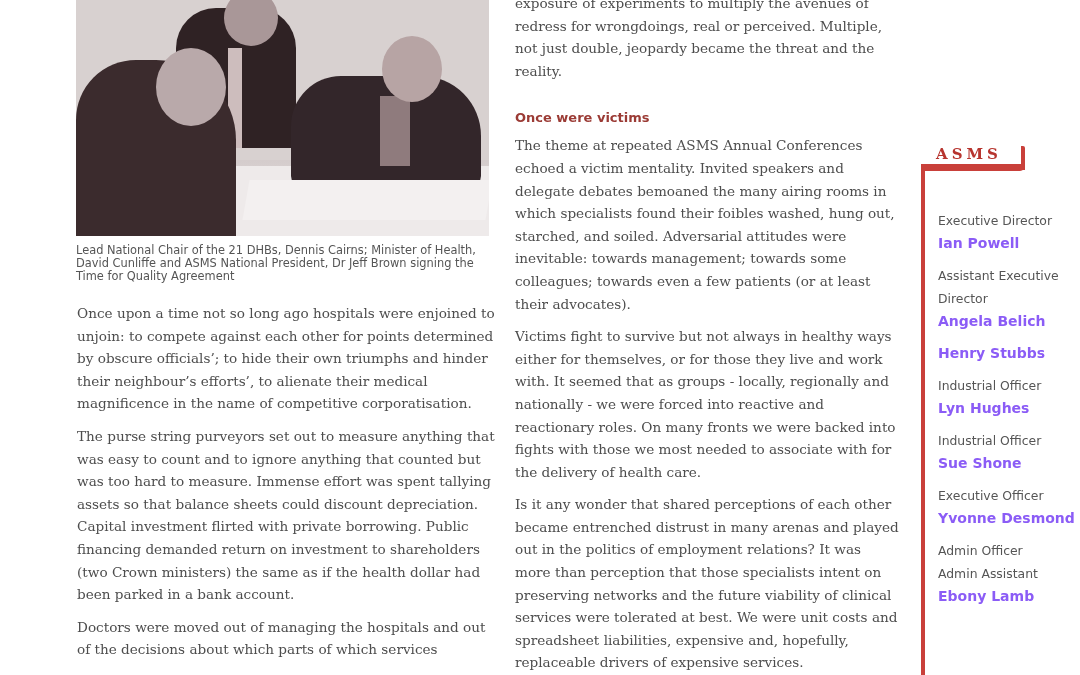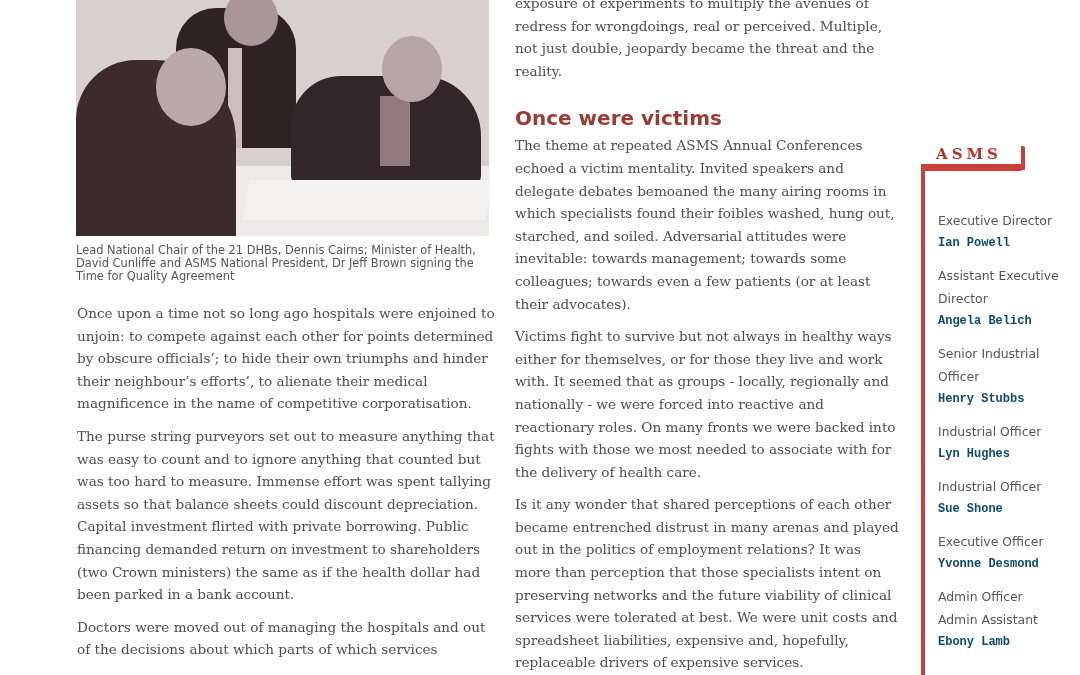--- a/index.html
+++ b/index.html
@@ -32,21 +32,21 @@
       color: #555;
     }
     .col {
       position: absolute; font-size: 13.6px; line-height: 22.6px; color: #4d4d4d;
     }
     .col p { margin: 0 0 10px 0; }
     .col-left { left: 77px; top: 302px; width: 420px; }
     .col-mid { left: 515px; top: -8px; width: 385px; }
     .col-mid .lead { margin-bottom: 24px; }
     .heading {
-      font-family: "DejaVu Sans", sans-serif; font-size: 20px; color: #9b3b35;
+      font-family: "DejaVu Sans", sans-serif; font-size: 13px; color: #9b3b35;
       margin: 0 0 4px 0; line-height: 24px;
     }
 
     .sidebar-frame {
       position: absolute; left: 921px; top: 142px; width: 110px; height: 540px;
     }
     .sidebar-frame .vline {
       position: absolute; left: 0; top: 22px; width: 4px; height: 520px; background: #c9403a;
     }
     .sidebar-frame .hbar {
@@ -60,21 +60,21 @@
     .asms-title {
       position: absolute; left: 936px; top: 145px;
       font-family: "DejaVu Serif", serif; font-weight: bold; font-size: 15px;
       letter-spacing: 4px; color: #b7352f;
     }
     .staff {
       position: absolute; left: 938px; top: 209px; width: 140px;
       font-family: "DejaVu Sans", sans-serif; font-size: 12.4px; color: #555;
     }
     .staff .role { line-height: 23px; }
-    .staff .name { font-weight: bold; color: #0c4a6e; line-height: 23px; margin-bottom: 9px; font-size: 12px; font-family: Liberation Mono, monospace; }
+    .staff .name { font-weight: bold; color: #8b5cf6; line-height: 23px; margin-bottom: 9px; font-size: 14px; }
   </style>
 </head>
 <body>
 
 <div class="photo" title="Three men signing documents at a table">
   <div class="wall"></div>
   <div class="table"></div>
   <div class="p2"></div>
   <div class="h2"></div>
   <div class="tie"></div>
@@ -112,21 +112,20 @@
 <div class="staff">
   <div>
     <div class="role">Executive Director</div>
     <div class="name">Ian Powell</div>
   </div>
   <div>
     <div class="role">Assistant Executive Director</div>
     <div class="name">Angela Belich</div>
   </div>
   <div>
-    <div class="role">Senior Industrial Officer</div>
     <div class="name">Henry Stubbs</div>
   </div>
   <div>
     <div class="role">Industrial Officer</div>
     <div class="name">Lyn Hughes</div>
   </div>
   <div>
     <div class="role">Industrial Officer</div>
     <div class="name">Sue Shone</div>
   </div>

